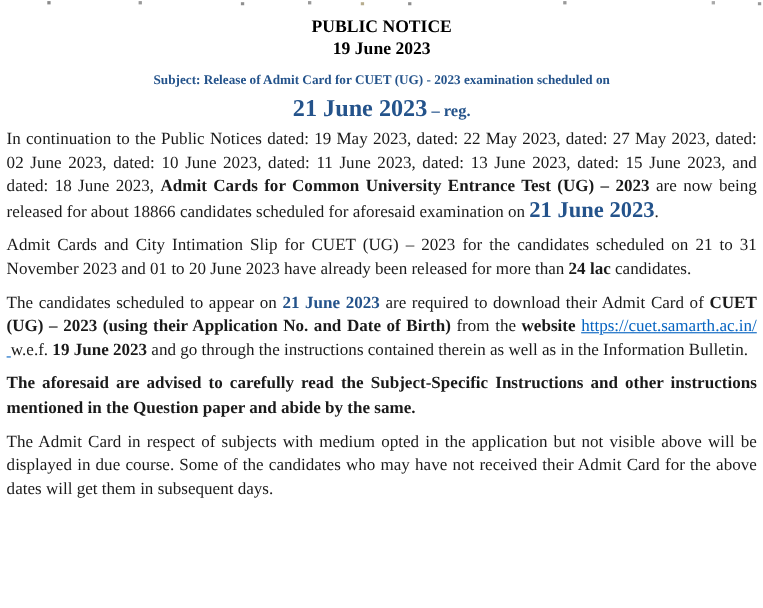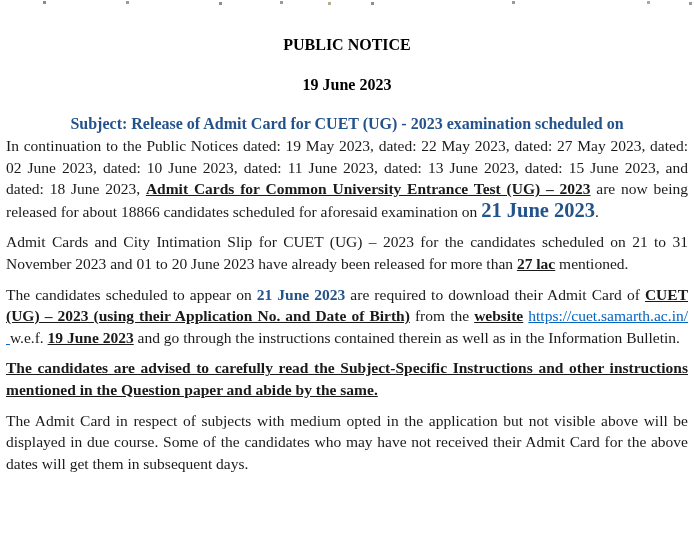--- a/index.html
+++ b/index.html
@@ -18,50 +18,51 @@
   }
   
   .top-fragments{position:absolute;top:0;left:0;width:694px;height:5px;overflow:hidden;}
   .top-fragments::before{
     content:"";position:absolute;top:1px;left:43px;width:3px;height:3px;background:#8a8a8a;
     box-shadow:83px 0 0 #9a9a9a,176px 1px 0 #8f8f8f,237px 0 0 #9a9a9a,
                285px 1px 0 #b7ad8e,328px 1px 0 #8f8f8f,469px 0 0 #9a9a9a,
                604px 0 0 #aaaaaa,646px 1px 0 #9a9a9a;
   }
   .h-title{
-    text-align:center;font-weight:bold;font-size:16px;line-height:20px;color:#000;margin-top:20px;
+    text-align:center;font-weight:bold;font-size:16px;line-height:20px;color:#000;
   }
   .subject1{
-    text-align:center;font-weight:bold;font-size:16px;line-height:22px;
-    color:var(--blue);margin-top:18px;
+    text-align:center;font-weight:bold;font-size:12px;line-height:22px;
+    color:var(--blue);margin-top:6px;
   }
   .subject2{
     text-align:center;font-weight:bold;color:var(--blue);
     font-size:15px;line-height:30px;
   }
   .subject2 .big{font-size:22px;}
   .body-copy p{
     margin:0 0 9px 0;font-size:15.5px;line-height:21.6px;text-align:justify;
   }
-  .b{font-weight:bold;text-decoration:underline;}
+  .b{font-weight:bold;}
   .hl{color:var(--blue);font-weight:bold;font-size:20.5px;}
   .bl{color:var(--blue);font-weight:bold;}
   .link{color:var(--link);font-weight:normal;text-decoration:underline;cursor:pointer;}
   .u{color:var(--link);font-weight:bold;text-decoration:underline;white-space:pre;}
 </style>
 </head>
 <body>
 
 <div class="top-fragments"></div>
 
 <div class="page">
   <div class="h-title">PUBLIC NOTICE</div>
   <div class="h-title">19 June 2023</div>
   <div class="subject1">Subject: Release of Admit Card for CUET (UG) - 2023 examination scheduled on</div>
+  <div class="subject2"><span class="big">21 June 2023</span><span> – reg.</span></div>
 
   <div class="body-copy">
       <p><span>In continuation to the Public Notices dated: 19 May 2023, dated: 22 May 2023, dated: 27 May 2023, dated: 02 June 2023, dated: 10 June 2023, dated: 11 June 2023, dated: 13 June 2023, dated: 15 June 2023, and dated: 18 June 2023, </span><span class="b">Admit Cards for Common University Entrance Test (UG) – 2023</span><span> are now being released for about 18866 candidates scheduled for aforesaid examination on </span><span class="hl">21 June 2023</span><span>.</span></p>
-      <p><span>Admit Cards and City Intimation Slip for CUET (UG) – 2023 for the candidates scheduled on 21 to 31 November 2023 and 01 to 20 June 2023 have already been released for more than </span><span class="b">27 lac</span><span> mentioned.</span></p>
+      <p><span>Admit Cards and City Intimation Slip for CUET (UG) – 2023 for the candidates scheduled on 21 to 31 November 2023 and 01 to 20 June 2023 have already been released for more than </span><span class="b">24 lac</span><span> candidates.</span></p>
       <p><span>The candidates scheduled to appear on </span><span class="bl">21 June 2023</span><span> are required to download their Admit Card of </span><span class="b">CUET (UG) – 2023 (using their Application No. and Date of Birth)</span><span> from the </span><span class="b">website</span><span> </span><a class="link">https://cuet.samarth.ac.in/</a><span class="u"> </span><span>w.e.f. </span><span class="b">19 June 2023</span><span> and go through the instructions contained therein as well as in the Information Bulletin.</span></p>
-      <p><span class="b">The candidates are advised to carefully read the Subject-Specific Instructions and other instructions mentioned in the Question paper and abide by the same.</span></p>
+      <p><span class="b">The aforesaid are advised to carefully read the Subject-Specific Instructions and other instructions mentioned in the Question paper and abide by the same.</span></p>
       <p><span>The Admit Card in respect of subjects with medium opted in the application but not visible above will be displayed in due course. Some of the candidates who may have not received their Admit Card for the above dates will get them in subsequent days.</span></p>
     </div>
 </div>
 
 </body></html>

